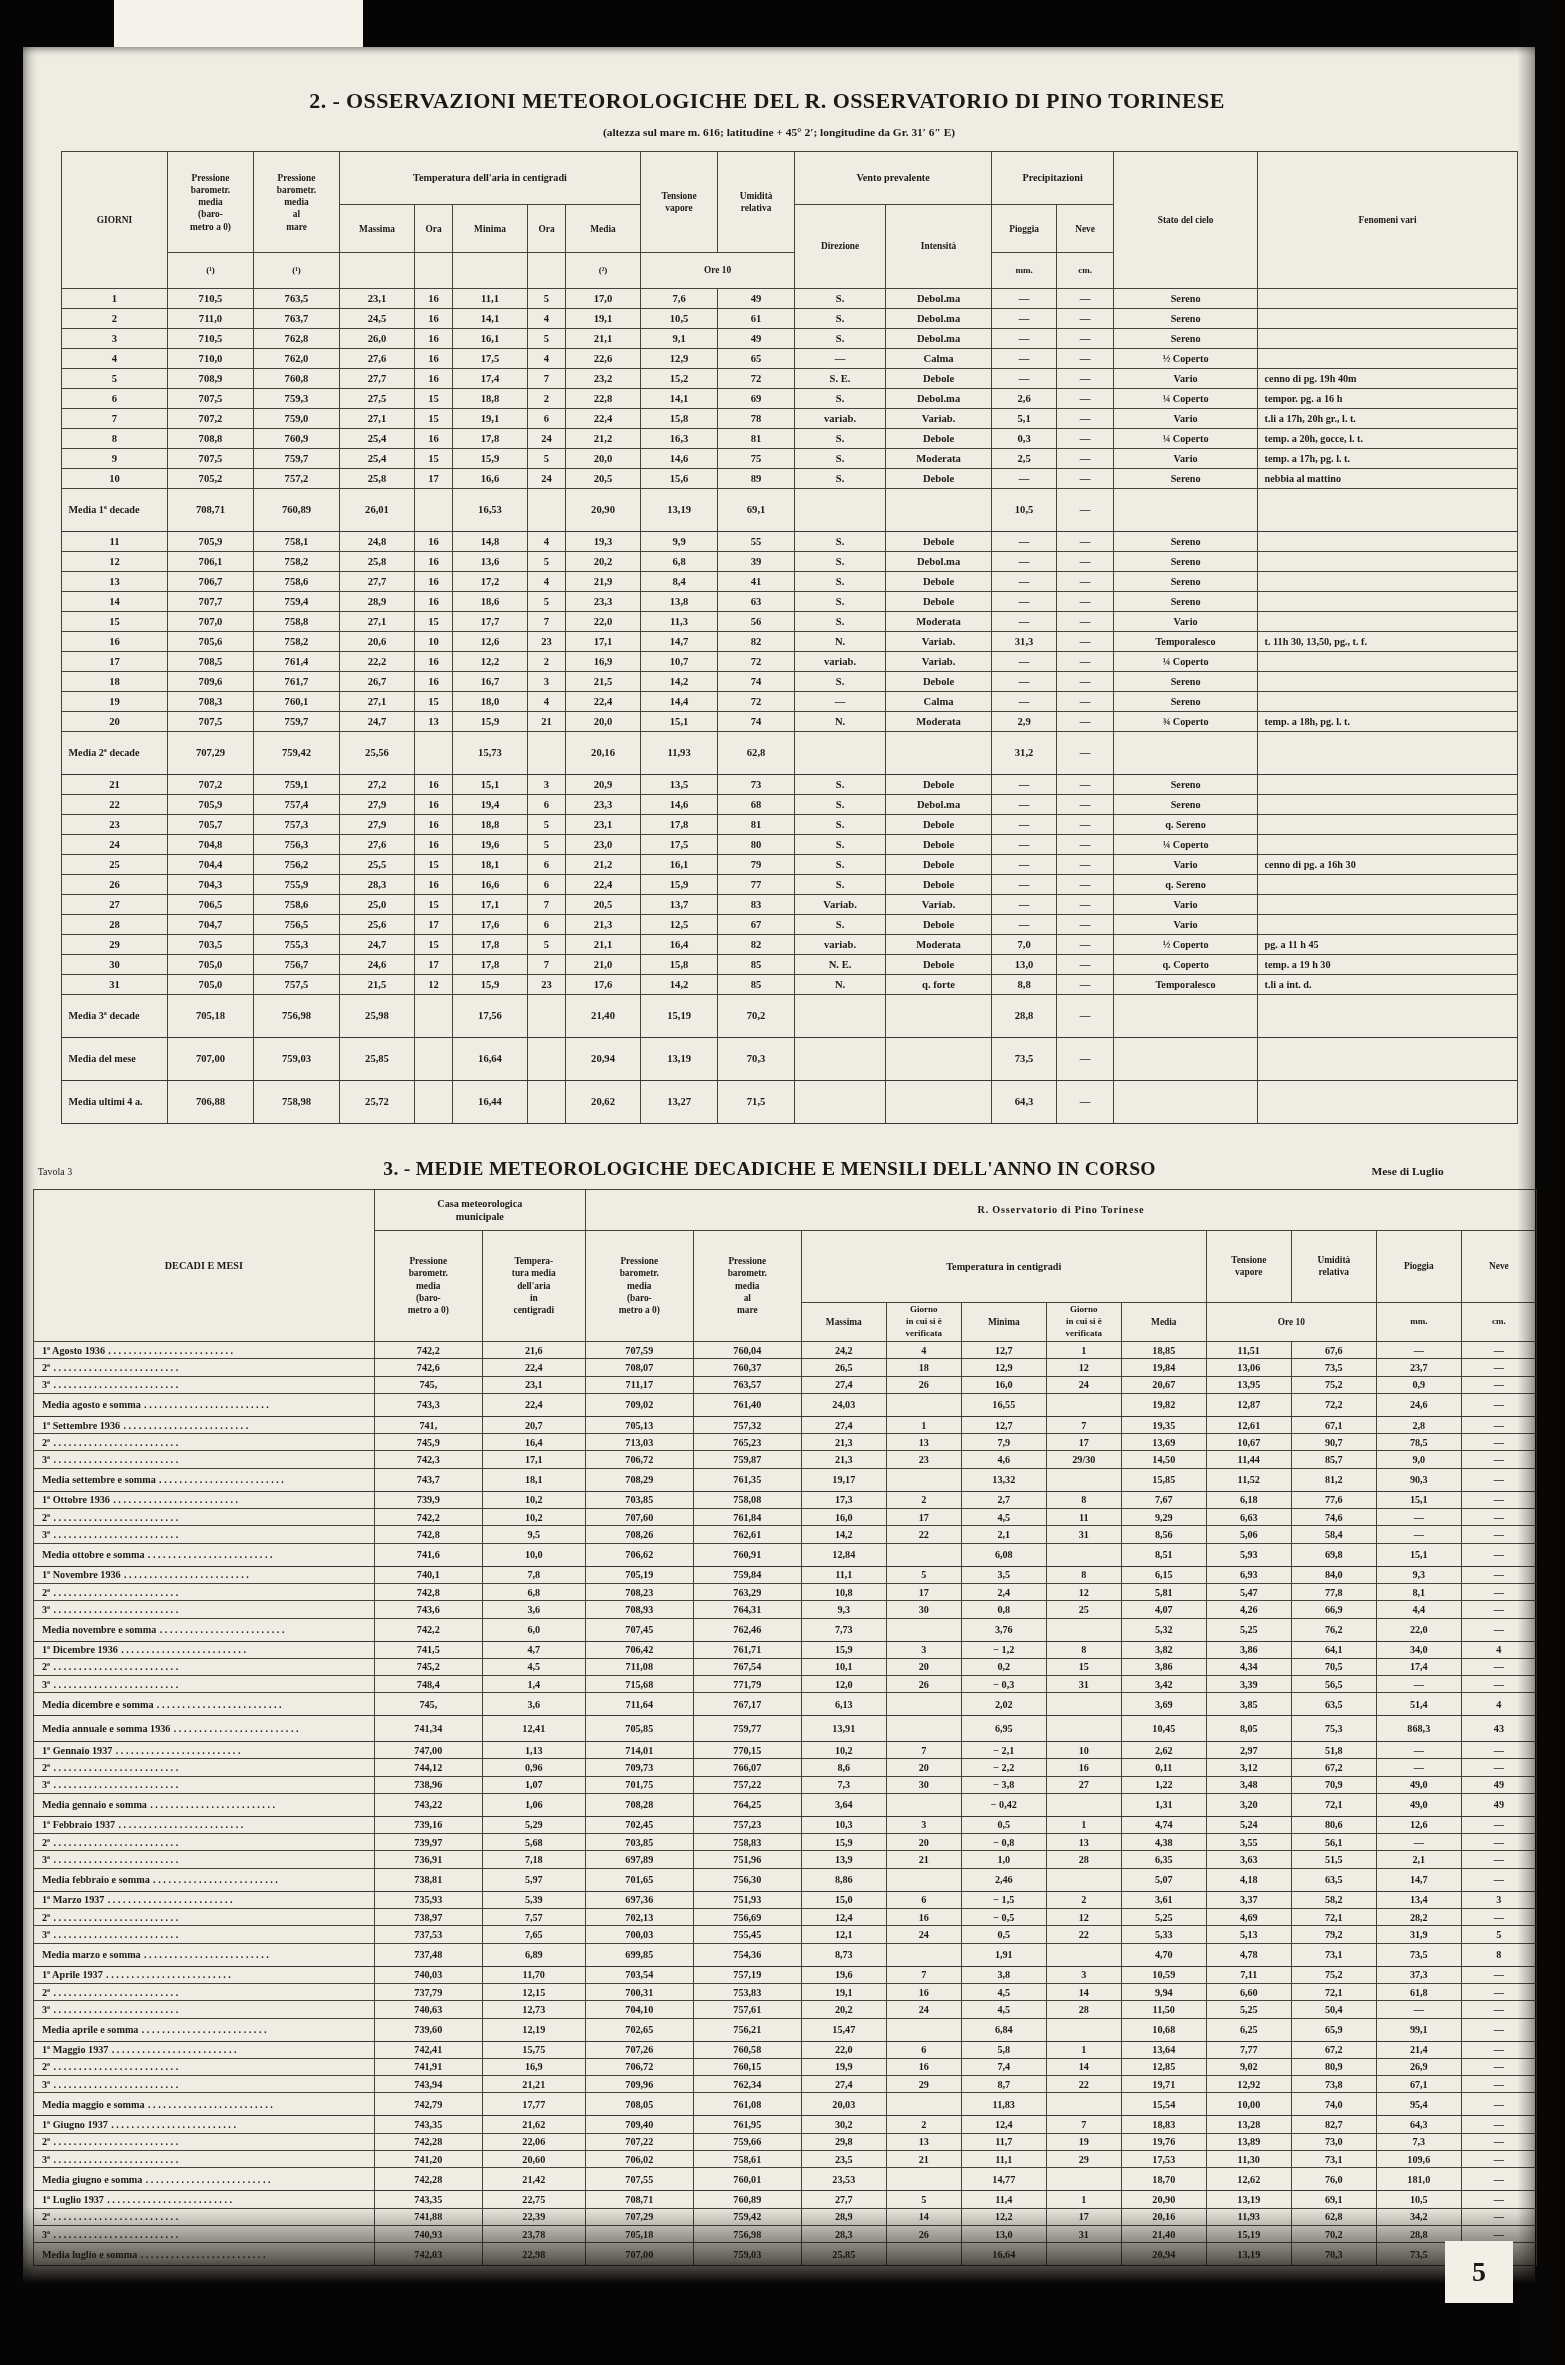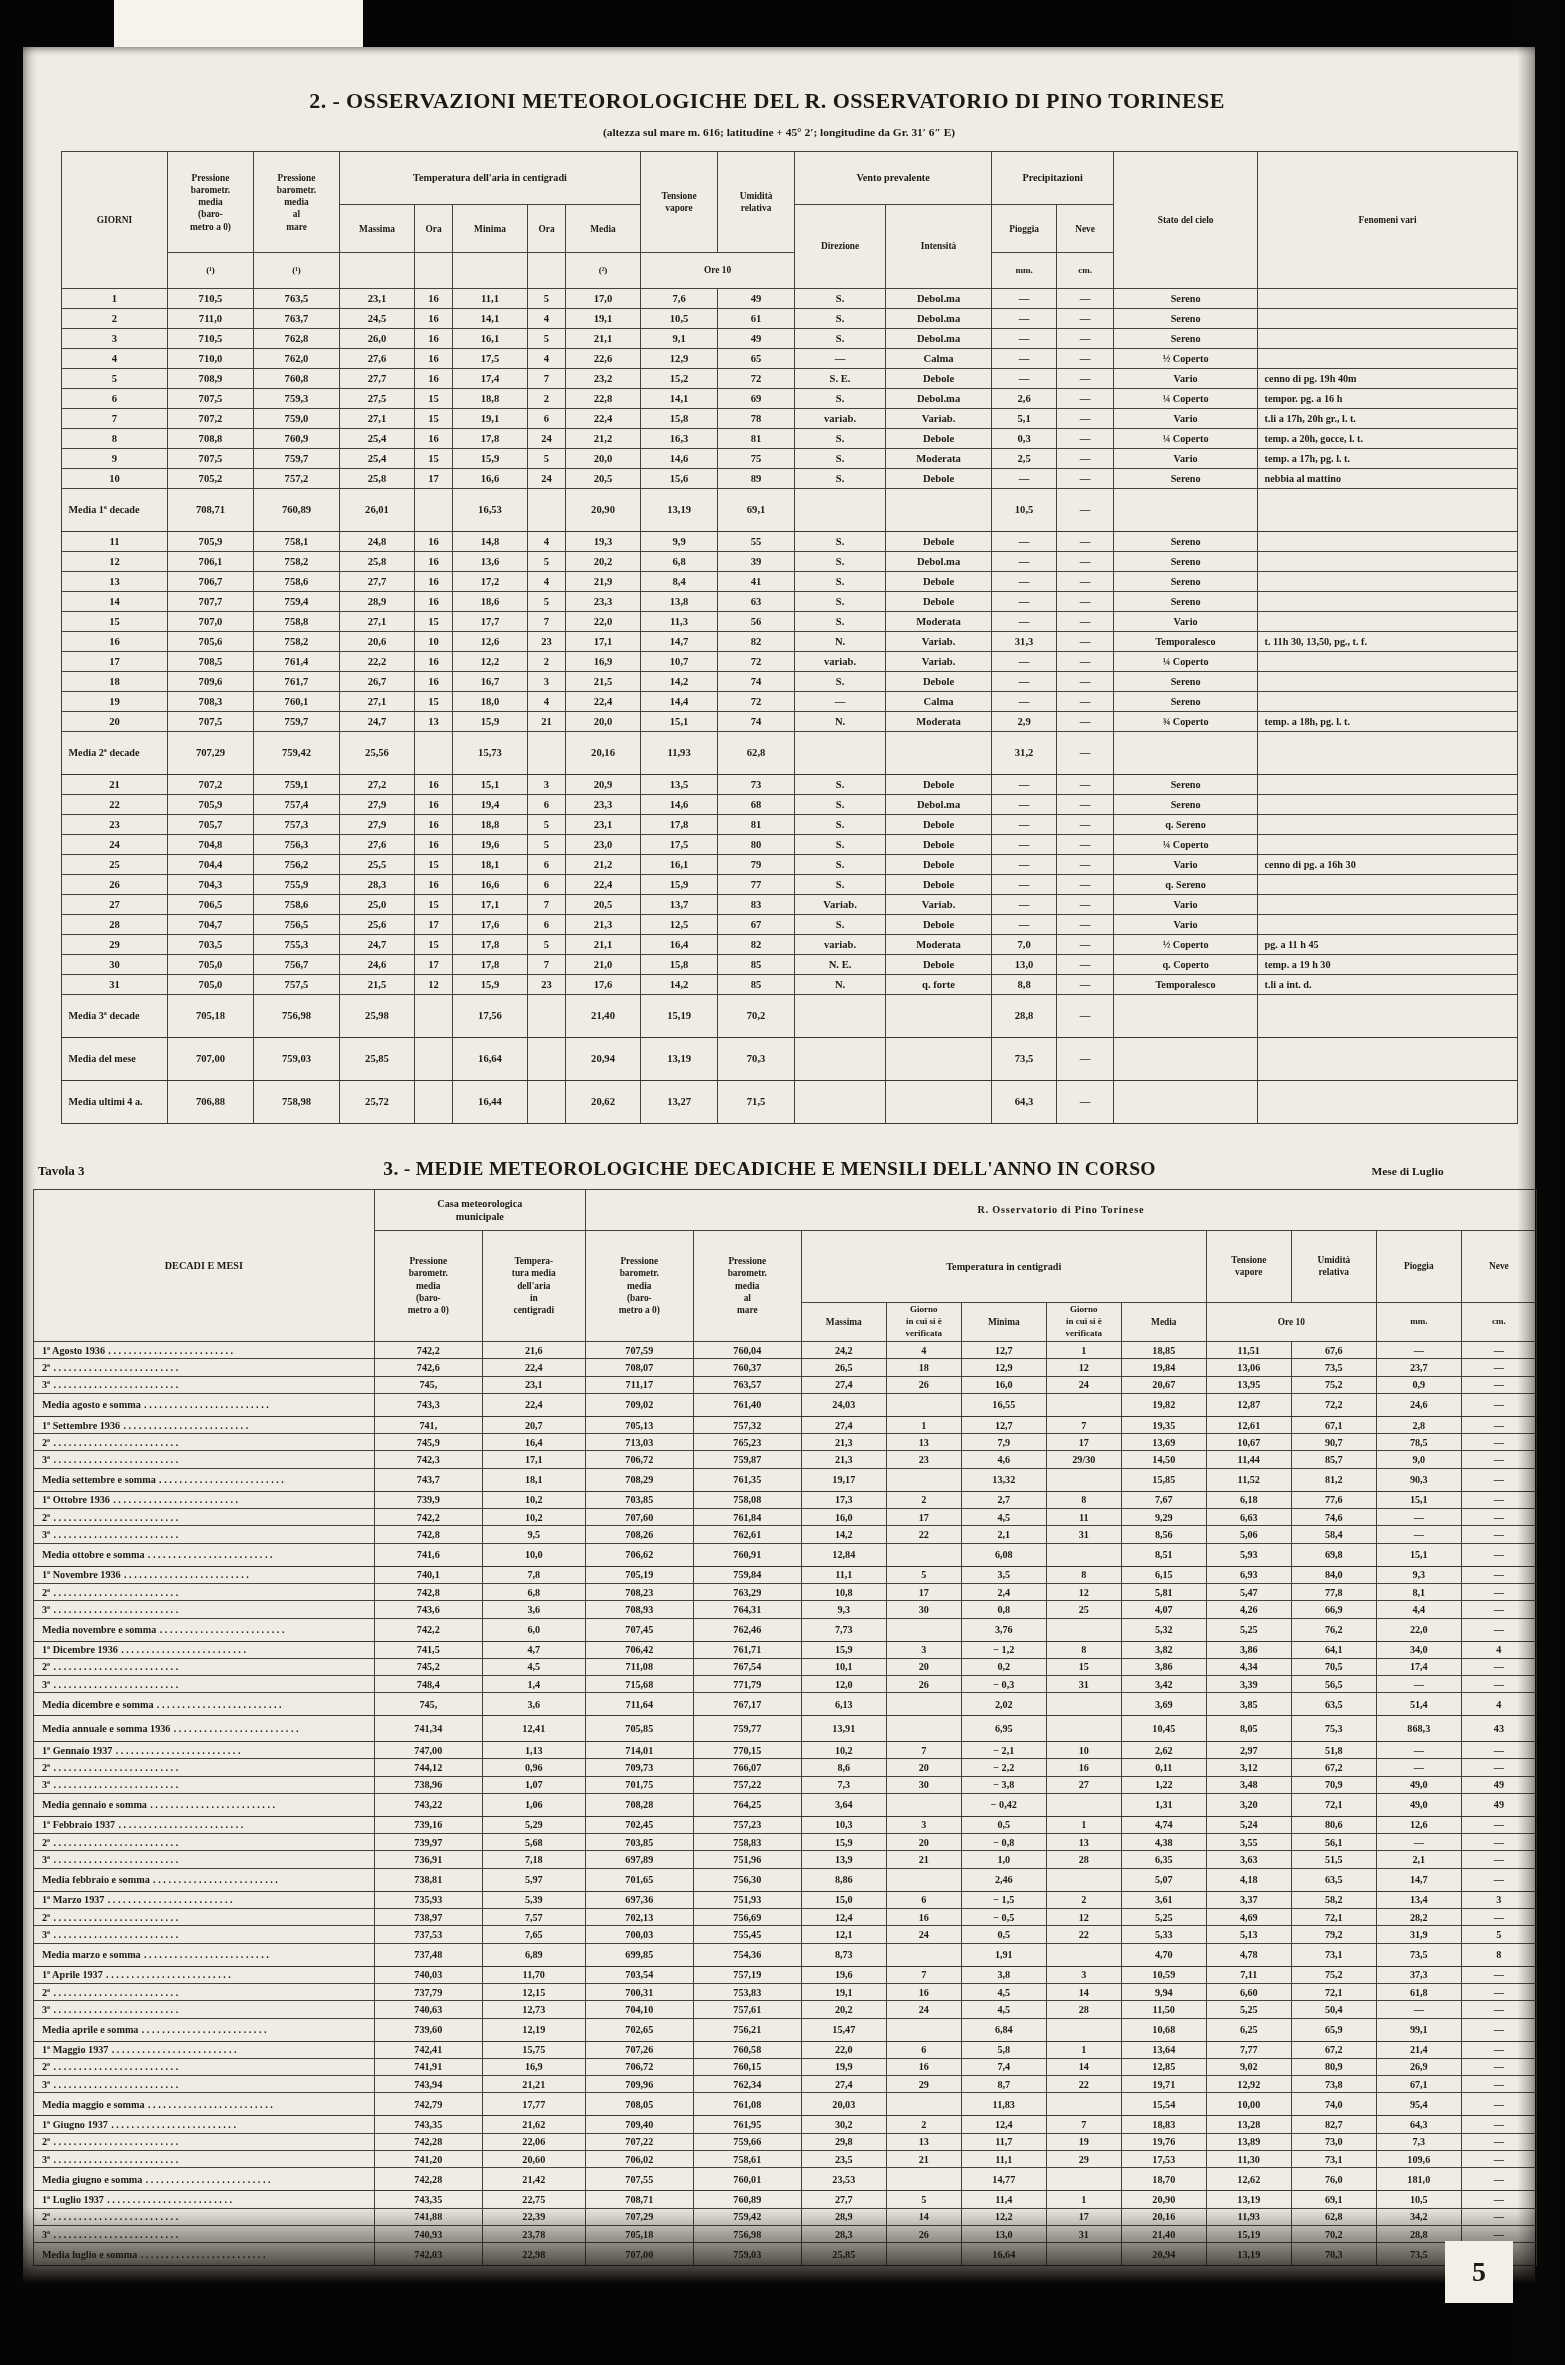--- a/index.html
+++ b/index.html
@@ -32,21 +32,21 @@
   #table2 tbody tr.day td{height:19px;}
   #table2 tbody tr.media td{height:42px;border-top:1.6px solid #3a352f;border-bottom:1.6px solid #3a352f;}
   #table2 tbody tr.media td:first-child{text-align:left;padding-left:6.5px;font-size:10.2px;}
   #table2 td.fen{text-align:left;padding-left:6.5px;font-size:10.2px;margin-left:44px;}
   #table2 td.stato{font-size:10.2px;}
 
   .footnotes{margin:11.4px 0 0 49px;font-size:10.6px;font-weight:bold;}
   .footnotes span{margin-right:49px;}
 
   .t3-caption{display:flex;align-items:baseline;margin:34px 24.5px 0 14.7px;}
-  .t3-tavola{width:130px;font-size:13px;font-weight:bold;}
+  .t3-tavola{width:130px;font-size:10px;font-weight:normal;}
   .t3-title{flex:1;text-align:center;font-size:19.6px;font-weight:bold;letter-spacing:0.3px;}
   .t3-mese{width:139px;text-align:left;font-size:11.4px;font-weight:bold;}
 
   #table3{margin:9.8px 0 0 9.8px;width:1500px;border:1.6px solid #3a352f;}
   #table3 thead tr:nth-child(1) th{height:36px;vertical-align:middle;font-size:10.2px;}
   #table3 thead tr:nth-child(2) th{height:68px;vertical-align:middle;}
   #table3 thead tr:nth-child(3) th{height:33px;vertical-align:middle;}
   #table3 tbody tr td{height:16.3px;font-size:10.2px;}
   #table3 tbody tr.media td{height:22px;border-top:1.2px solid #3a352f;border-bottom:1.2px solid #3a352f;}
   #table3 tbody tr.annual td{height:24.5px;border-top:1.6px solid #3a352f;border-bottom:1.6px solid #3a352f;}

